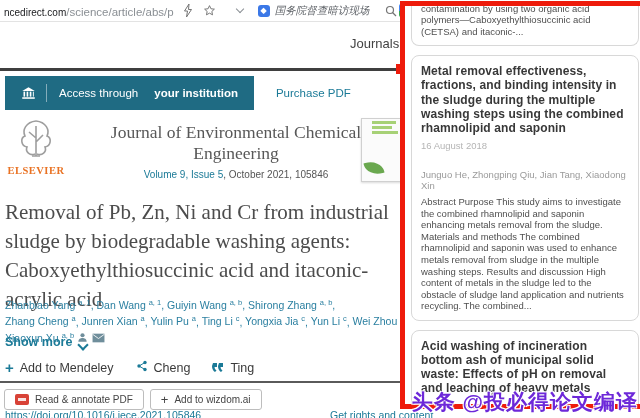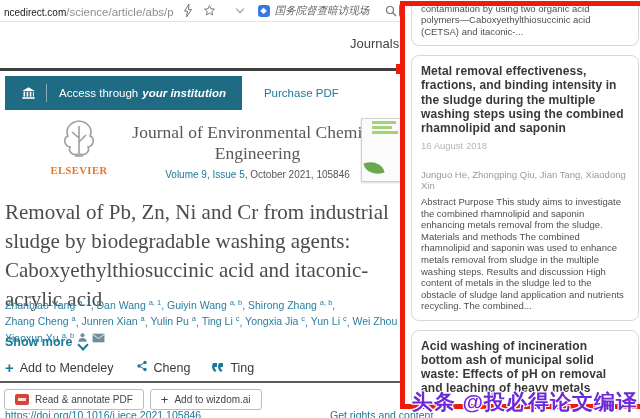--- a/index.html
+++ b/index.html
@@ -25,25 +25,25 @@
   .ext.ring{background:#fff;border:3px solid #9e9e9e;border-radius:50%;width:7px;height:7px;}
   .ext.circ{border-radius:50%;}
   
   #main{position:absolute;top:22px;left:0;right:0;bottom:0;background:#fff;}
   #journals-link{position:absolute;top:14px;left:350px;font-size:13px;color:#424242;}
   #top-rule{position:absolute;top:46px;left:0;width:640px;height:3px;background:#3f3f3f;}
   #access-row{position:absolute;top:54px;left:5px;display:flex;align-items:center;}
   #access-btn{background:#1f6b83;color:#fff;height:34px;display:flex;align-items:center;padding:0 16px;
     font-size:11.5px;cursor:pointer;}
   #access-btn .b-sep{width:1px;height:18px;background:rgba(255,255,255,.45);margin:0 12px 0 10px;}
-  #access-btn b{margin-left:4px;font-style:italic;}
+  #access-btn b{margin-left:16px;}
   #purchase-link{color:#1b7a97;font-size:11.5px;margin-left:22px;}
   
   #jheader{position:absolute;top:96px;left:5px;width:400px;display:flex;}
-  #elsevier{width:62px;text-align:center;margin-left:43px;}
+  #elsevier{width:62px;text-align:center;}
   #elsevier-name{font-family:"Liberation Serif",serif;font-weight:bold;color:#e97223;font-size:10.5px;letter-spacing:.5px;margin-top:1px;}
   #jmeta{flex:1;text-align:center;padding-top:4px;}
   #jtitle{font-family:"Liberation Serif",serif;font-size:17.5px;color:#585858;}
   #jissue{font-size:10px;color:#555;margin-top:5px;}
   #jissue .link{color:#1b7a97;}
   #cover-thumb{position:absolute;left:356px;top:0px;width:44px;height:62px;background:#fbfbfb;
     border:1px solid #d0d0d0;box-shadow:0 1px 2px rgba(0,0,0,.15);}
   .cov-line{height:3px;background:#8bc34a;margin:2px 4px 0 10px;opacity:.75;}
   .cov-leaf{position:absolute;left:3px;bottom:6px;width:18px;height:14px;background:#6aa84f;
     border-radius:0 90% 0 90%;transform:rotate(-15deg);}

